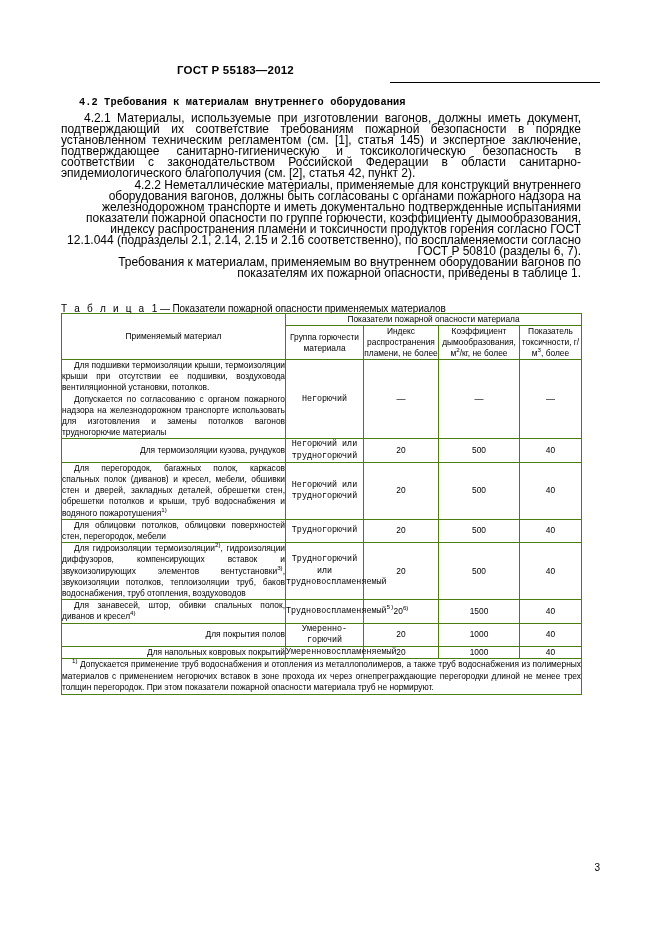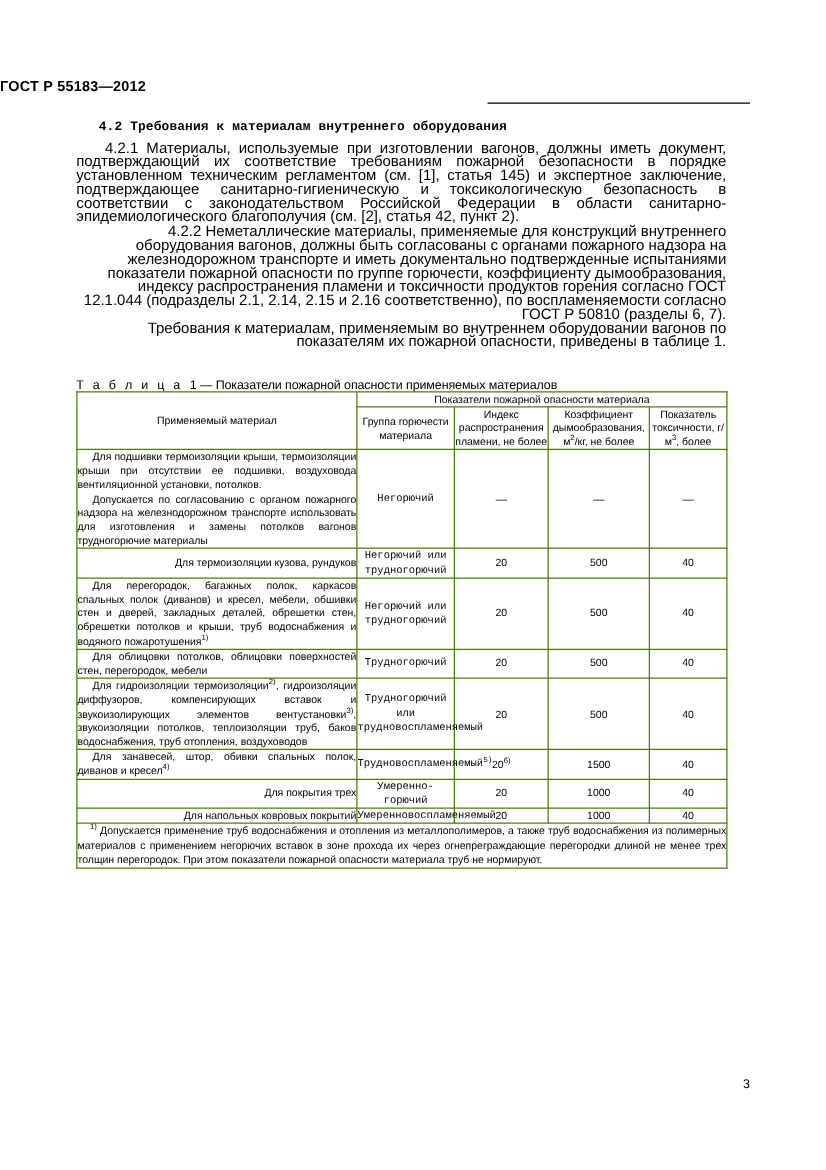--- a/index.html
+++ b/index.html
@@ -20,21 +20,21 @@
     left: 0; top: 0;
     width: 661px;
     height: 936px;
   }
   
   .doc-header {
     position: absolute;
     left: 0;
     top: 60px;
     width: 540px;
-    text-align: left;
+    text-align: center;
     padding-right: 69px;
     box-sizing: border-box;
   }
   .doc-header .std-id {
     font-size: 11.5px;
     font-weight: bold;
     letter-spacing: 0.2px;
   }
   .header-rule {
     position: absolute;
@@ -271,21 +271,21 @@
           <p><span>Для занавесей, штор, обивки спальных полок, диванов и кресел</span><sup>4)</sup></p>
         </td>
         <td class="cell-group"><span>Трудновоспламеняемый</span><sup>5)</sup></td>
         <td class="cell-num"><span>20</span><sup>6)</sup></td>
         <td class="cell-num">1500</td>
         <td class="cell-num">40</td>
       </tr>
 
       <tr>
         <td class="cell-material">
-          <p class="no-just">Для покрытия трех</p>
+          <p class="no-just">Для покрытия полов</p>
         </td>
         <td class="cell-group">Умеренно-горючий</td>
         <td class="cell-num">20</td>
         <td class="cell-num">1000</td>
         <td class="cell-num">40</td>
       </tr>
 
       <tr>
         <td class="cell-material">
           <p class="no-just">Для напольных ковровых покрытий</p>

